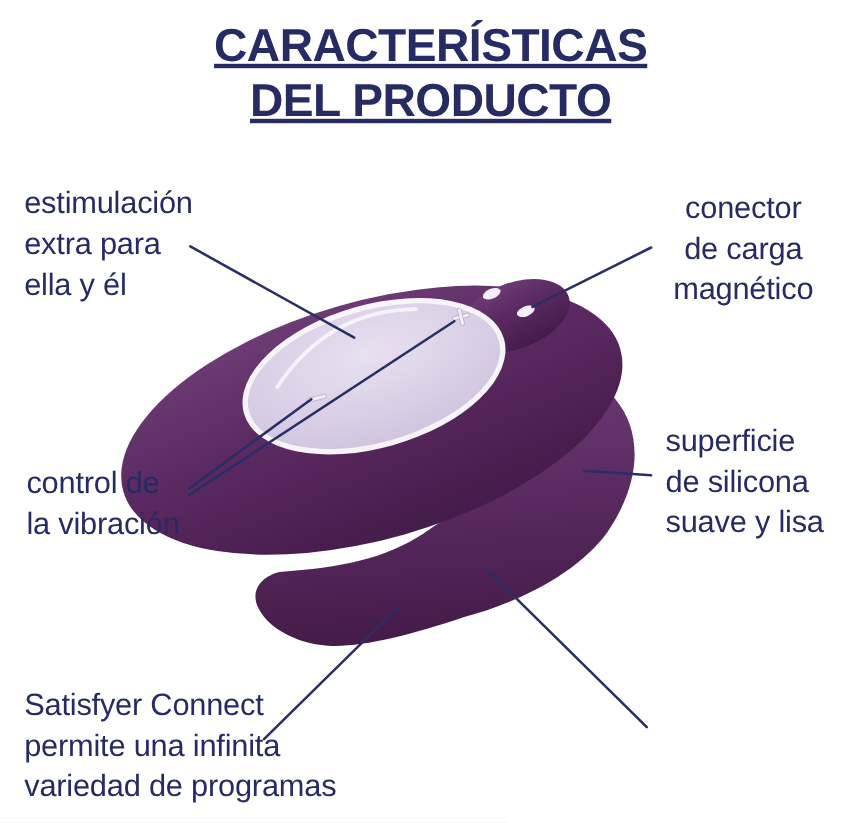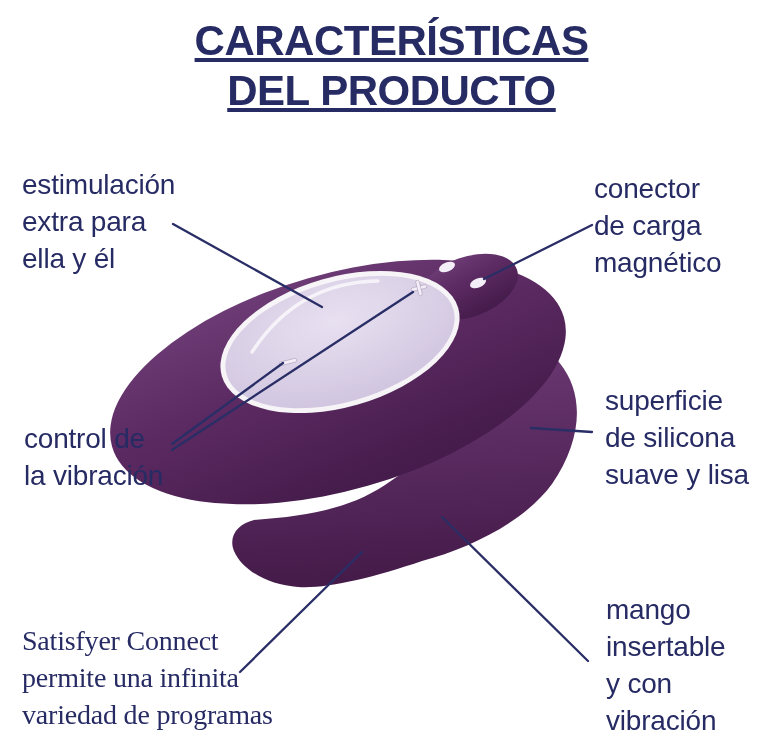--- a/index.html
+++ b/index.html
@@ -28,24 +28,24 @@
     font-size:42px;line-height:50px;font-weight:700;
     letter-spacing:-0.5px;white-space:pre-line;text-decoration:underline;
   }
   .label{
     position:absolute;color:var(--text-navy);
     font-size:28px;line-height:37px;font-weight:500;
     letter-spacing:-0.2px;white-space:pre-line;
   }
   .label.right{text-align:left;}
   #label-estimulacion{left:22px;top:166px;}
-  #label-conector{left:594px;top:170px;}
+  #label-conector{left:612px;top:170px;text-align:center;}
   #label-control{left:24px;top:420px;}
   #label-superficie{left:605px;top:382px;}
-  #label-satisfyer{left:22px;top:622px;font-family:Liberation Serif, serif;}
+  #label-satisfyer{left:22px;top:622px;}
   #label-mango{left:606px;top:591px;}
 
   .callout{stroke:var(--line-navy);stroke-width:2.3;stroke-linecap:round;}
   .stopBodyA{stop-color:var(--body-purple-light);}
   .stopBodyB{stop-color:var(--body-purple-mid);}
   .stopBodyC{stop-color:var(--body-purple-dark);}
   .stopArmA{stop-color:var(--arm-purple-light);}
   .stopArmB{stop-color:var(--arm-purple-dark);}
   .stopPanA{stop-color:var(--panel-light);}
   .stopPanB{stop-color:var(--panel-edge);}
@@ -147,17 +147,13 @@
 de silicona
 suave y lisa</div>
 
   <div class="label" id="label-control">control de
 la vibración</div>
 
   <div class="label" id="label-satisfyer">Satisfyer Connect
 permite una infinita
 variedad de programas</div>
 
-  <div class="label right" id="label-mango">mango
-insertable
-y con
-vibración</div>
 </div>
 
 </body></html>

